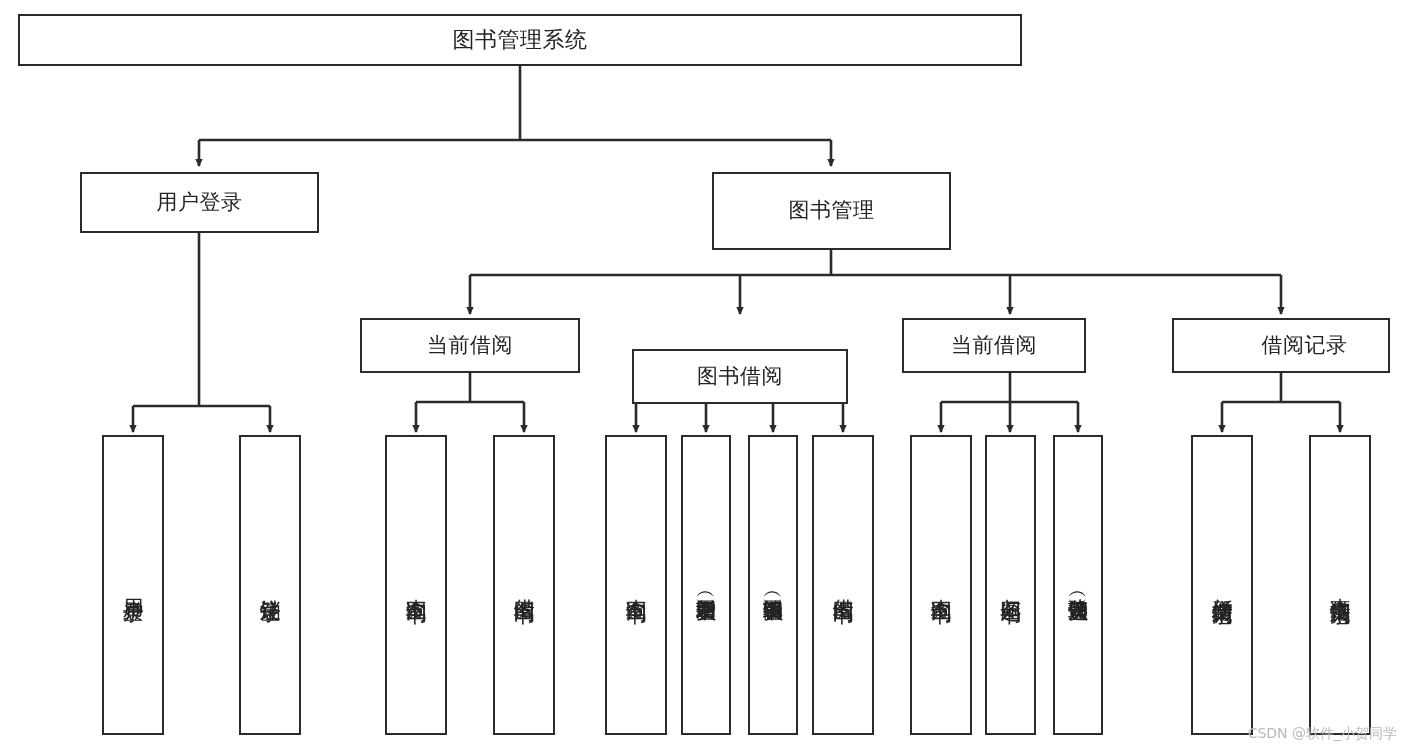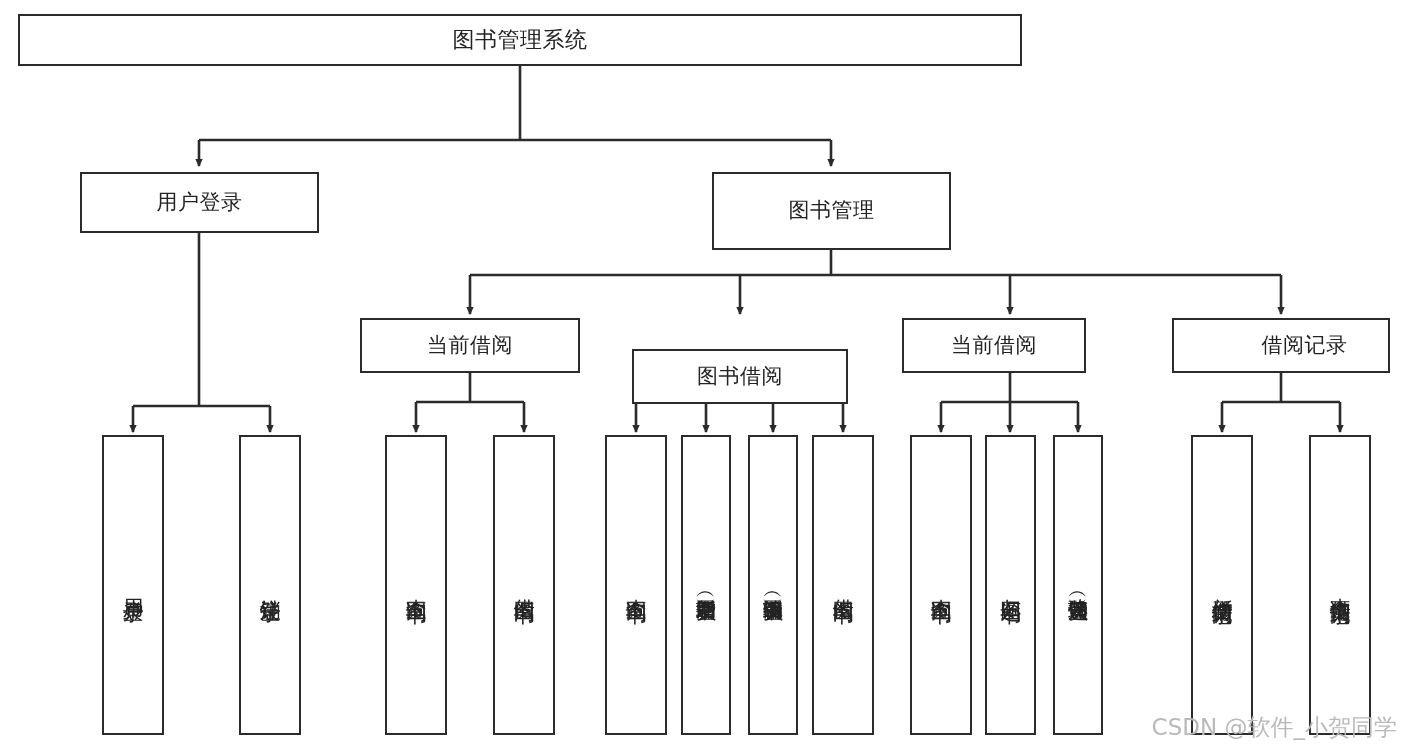--- a/index.html
+++ b/index.html
@@ -67,21 +67,21 @@
     max-height: 100%;
   }
   .node.vert.narrow .label {
     font-size: 20px;
     letter-spacing: 0.5px;
   }
   #watermark {
     position: absolute;
     right: 8px;
     bottom: 4px;
-    font-size: 23px;
+    font-size: 14px;
     color: #b9b9b9;
     white-space: nowrap;
     z-index: 6;
     font-family: "DejaVu Sans", "Liberation Sans", sans-serif;
   }
 </style>
 </head>
 <body>
 
 <div id="diagram-root">

